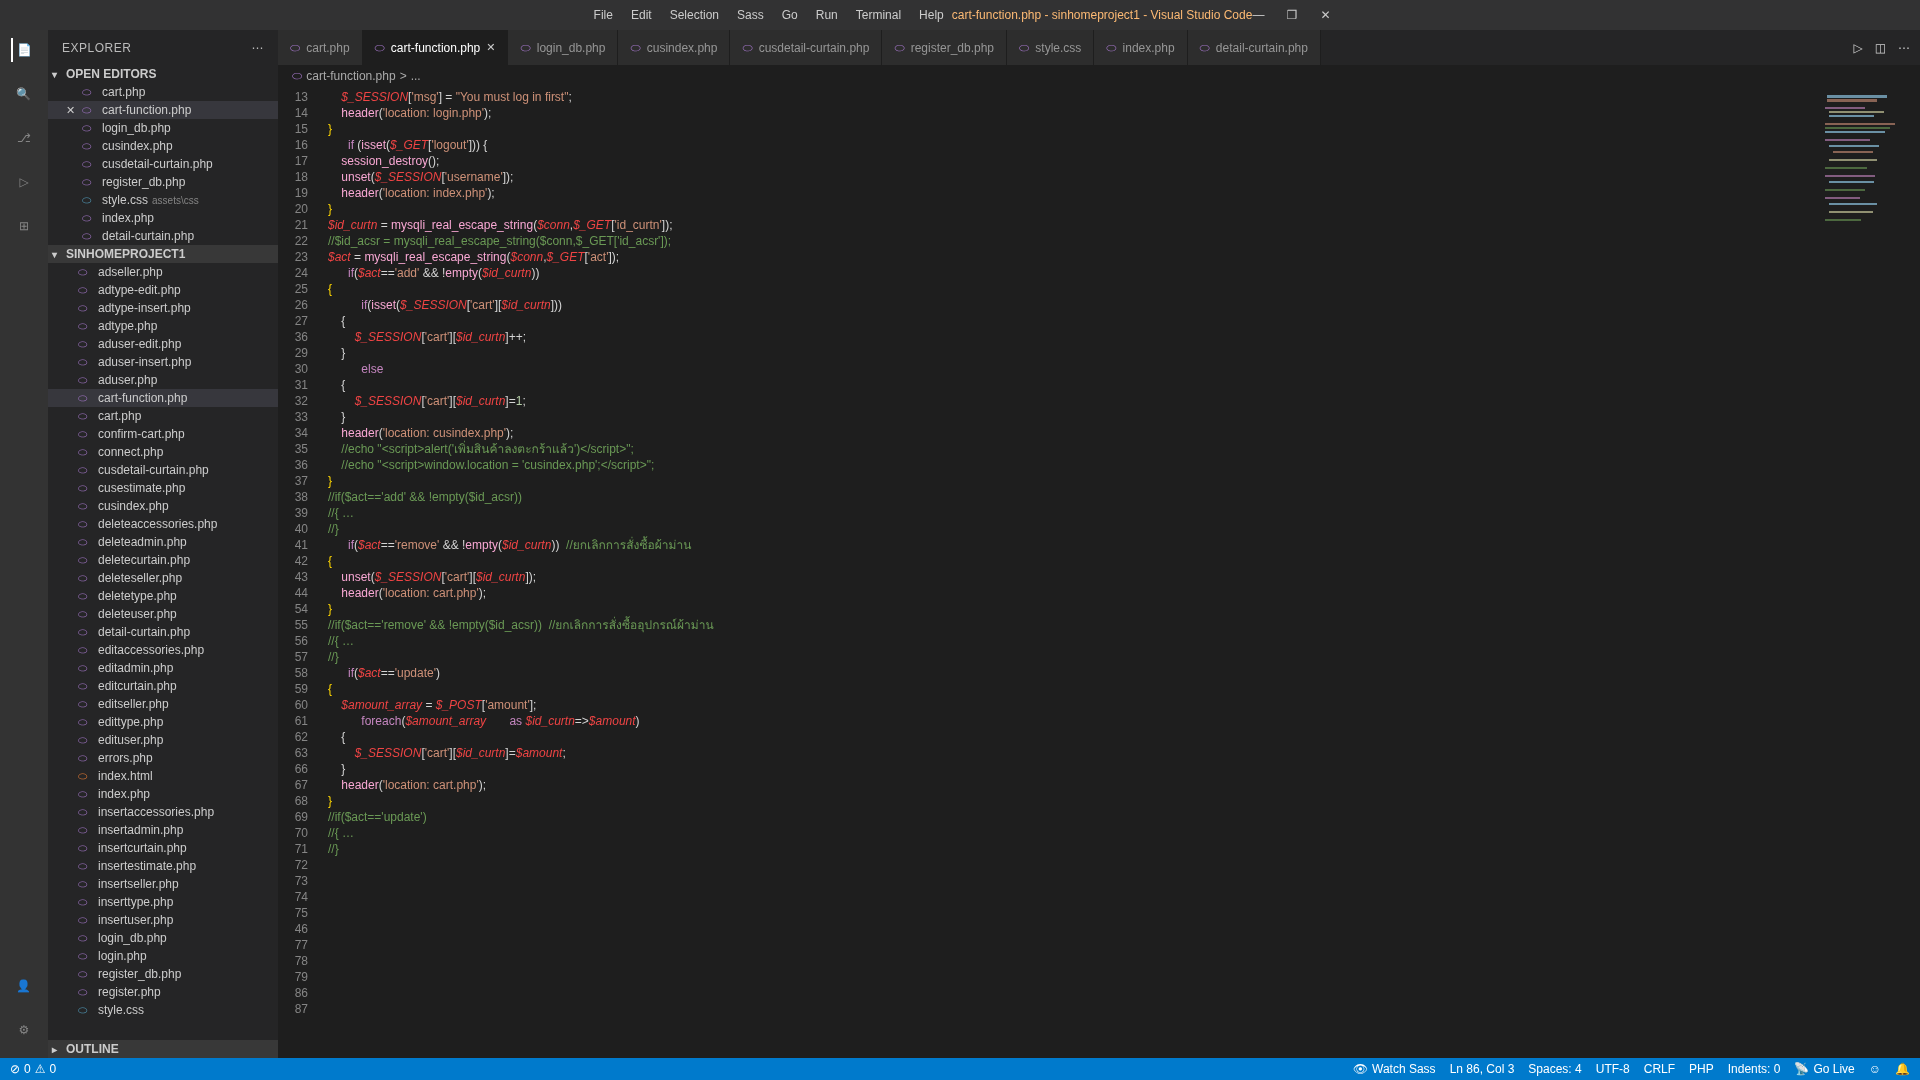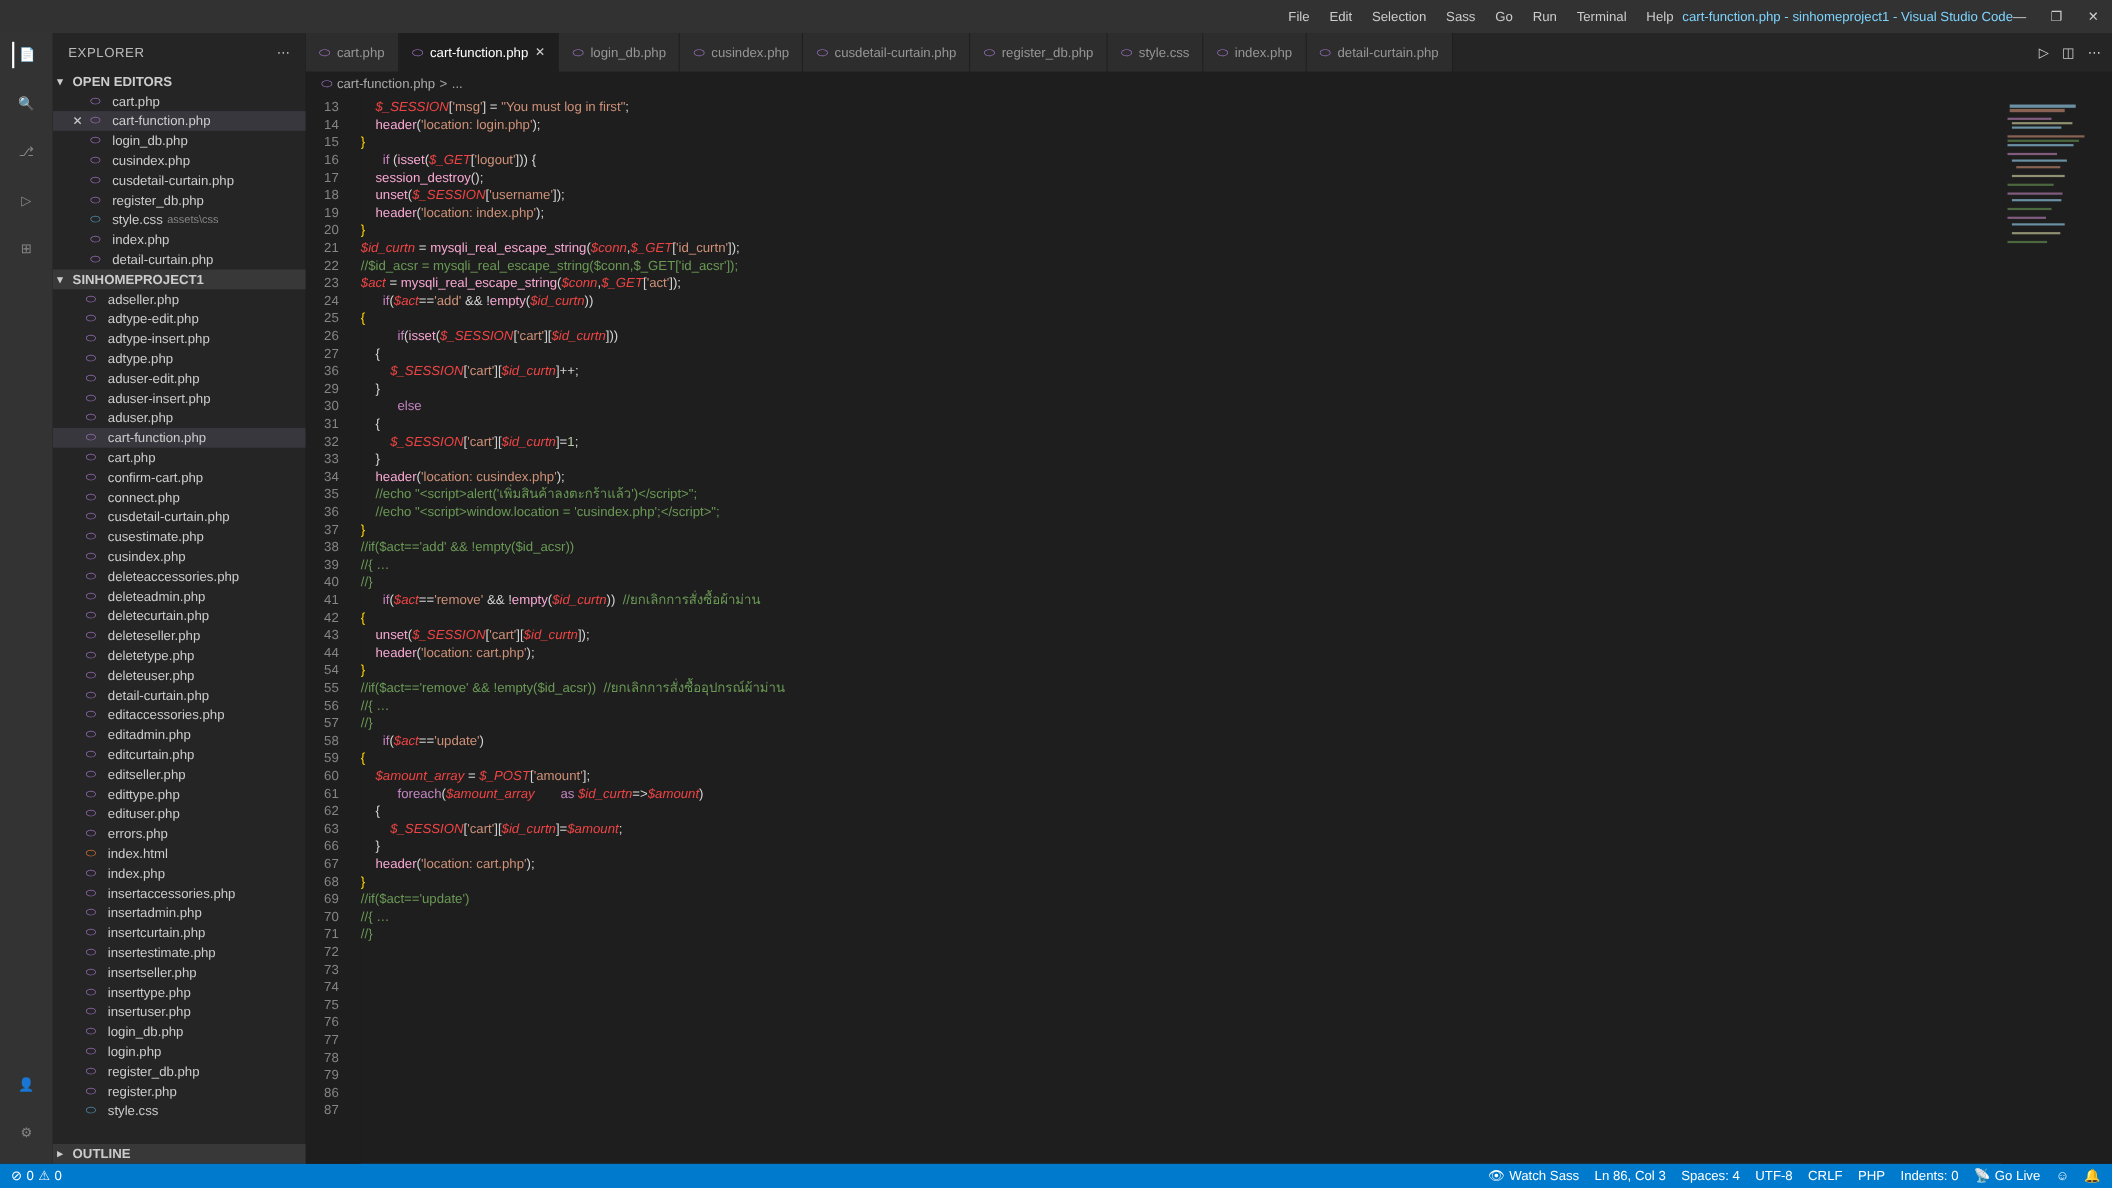--- a/index.html
+++ b/index.html
@@ -1,20 +1,20 @@
 <!DOCTYPE html>
 <html><head>
 <meta charset="utf-8">
 <style>
 * { margin: 0; padding: 0; box-sizing: border-box; font-family: 'Segoe UI', sans-serif; font-size: 12px; }
 body { background: #1e1e1e; color: #cccccc; width: 1920px; height: 1080px; overflow: hidden; display: flex; flex-direction: column; }
 
-.titlebar { height: 30px; background: #323233; display: flex; align-items: center; justify-content: flex-end; padding: 0 8px; }
+.titlebar { height: 30px; background: #323233; display: flex; align-items: center; justify-content: center; padding: 0 8px; }
 .titlebar-left { display: flex; align-items: center; gap: 2px; }
-.titlebar-center { color: #7dd3fc; font-size: 12px; }
+.titlebar-center { color: #fdba74; font-size: 12px; }
 .titlebar-right { display: flex; gap: 20px; }
 .menu-item { padding: 4px 8px; color: #cccccc; cursor: pointer; font-size: 12px; }
 .win-btn { width: 14px; height: 14px; cursor: pointer; color: #cccccc; }
 
 .main { flex: 1; display: flex; overflow: hidden; }
 
 .activity-bar { width: 48px; background: #333333; display: flex; flex-direction: column; align-items: center; padding-top: 8px; gap: 20px; }
 .activity-icon { width: 24px; height: 24px; color: #858585; cursor: pointer; display: flex; align-items: center; justify-content: center; }
 .activity-icon.active { color: #ffffff; border-left: 2px solid #fff; margin-left: -2px; padding-left: 2px; }
 .activity-bottom { margin-top: auto; margin-bottom: 16px; display: flex; flex-direction: column; gap: 20px; }
@@ -437,21 +437,21 @@
           <div>66</div>
           <div>67</div>
           <div>68</div>
           <div>69</div>
           <div>70</div>
           <div>71</div>
           <div>72</div>
           <div>73</div>
           <div>74</div>
           <div>75</div>
-          <div>76</div>
+          <div>46</div>
           <div>77</div>
           <div>78</div>
           <div>79</div>
           <div>86</div>
           <div>87</div>
         </div>
       <div class="code" id="code"><div>    <span class="tok-var">$_SESSION</span>[<span class="tok-string">'msg'</span>] = <span class="tok-string">"You must log in first"</span>;</div><div>    <span class="tok-func">header</span>(<span class="tok-string">'location: login.php'</span>);</div><div><span class="tok-bracket">}</span></div><div></div><div><span class="tok-keyword">if</span> (<span class="tok-func">isset</span>(<span class="tok-var">$_GET</span>[<span class="tok-string">'logout'</span>])) {</div><div>    <span class="tok-func">session_destroy</span>();</div><div>    <span class="tok-func">unset</span>(<span class="tok-var">$_SESSION</span>[<span class="tok-string">'username'</span>]);</div><div>    <span class="tok-func">header</span>(<span class="tok-string">'location: index.php'</span>);</div><div><span class="tok-bracket">}</span></div><div></div><div></div><div><span class="tok-var">$id_curtn</span> = <span class="tok-func">mysqli_real_escape_string</span>(<span class="tok-var">$conn</span>,<span class="tok-var">$_GET</span>[<span class="tok-string">'id_curtn'</span>]);</div><div><span class="tok-comment">//$id_acsr = mysqli_real_escape_string($conn,$_GET['id_acsr']);</span></div><div><span class="tok-var">$act</span> = <span class="tok-func">mysqli_real_escape_string</span>(<span class="tok-var">$conn</span>,<span class="tok-var">$_GET</span>[<span class="tok-string">'act'</span>]);</div><div></div><div><span class="tok-keyword">if</span>(<span class="tok-var">$act</span>==<span class="tok-string">'add'</span> &amp;&amp; !<span class="tok-func">empty</span>(<span class="tok-var">$id_curtn</span>))</div><div><span class="tok-bracket">{</span></div><div>    <span class="tok-keyword">if</span>(<span class="tok-func">isset</span>(<span class="tok-var">$_SESSION</span>[<span class="tok-string">'cart'</span>][<span class="tok-var">$id_curtn</span>]))</div><div>    {</div><div>        <span class="tok-var">$_SESSION</span>[<span class="tok-string">'cart'</span>][<span class="tok-var">$id_curtn</span>]++;</div><div>    }</div><div>    <span class="tok-keyword">else</span></div><div>    {</div><div>        <span class="tok-var">$_SESSION</span>[<span class="tok-string">'cart'</span>][<span class="tok-var">$id_curtn</span>]=<span class="tok-num">1</span>;</div><div>    }</div><div>    <span class="tok-func">header</span>(<span class="tok-string">'location: cusindex.php'</span>);</div><div>    <span class="tok-comment">//echo "&lt;script&gt;alert('เพิ่มสินค้าลงตะกร้าแล้ว')&lt;/script&gt;";</span></div><div>    <span class="tok-comment">//echo "&lt;script&gt;window.location = 'cusindex.php';&lt;/script&gt;";</span></div><div><span class="tok-bracket">}</span></div><div></div><div><span class="tok-comment">//if($act=='add' &amp;&amp; !empty($id_acsr))</span></div><div><span class="tok-comment">//{ …</span></div><div><span class="tok-comment">//}</span></div><div></div><div><span class="tok-keyword">if</span>(<span class="tok-var">$act</span>==<span class="tok-string">'remove'</span> &amp;&amp; !<span class="tok-func">empty</span>(<span class="tok-var">$id_curtn</span>))  <span class="tok-comment">//ยกเลิกการสั่งซื้อผ้าม่าน</span></div><div><span class="tok-bracket">{</span></div><div>    <span class="tok-func">unset</span>(<span class="tok-var">$_SESSION</span>[<span class="tok-string">'cart'</span>][<span class="tok-var">$id_curtn</span>]);</div><div>    <span class="tok-func">header</span>(<span class="tok-string">'location: cart.php'</span>);</div><div><span class="tok-bracket">}</span></div><div></div><div><span class="tok-comment">//if($act=='remove' &amp;&amp; !empty($id_acsr))  //ยกเลิกการสั่งซื้ออุปกรณ์ผ้าม่าน</span></div><div><span class="tok-comment">//{ …</span></div><div><span class="tok-comment">//}</span></div><div></div><div><span class="tok-keyword">if</span>(<span class="tok-var">$act</span>==<span class="tok-string">'update'</span>)</div><div><span class="tok-bracket">{</span></div><div>    <span class="tok-var">$amount_array</span> = <span class="tok-var">$_POST</span>[<span class="tok-string">'amount'</span>];</div><div>    <span class="tok-keyword">foreach</span>(<span class="tok-var">$amount_array</span> <span class="tok-keyword">as</span> <span class="tok-var">$id_curtn</span>=&gt;<span class="tok-var">$amount</span>)</div><div>    {</div><div>        <span class="tok-var">$_SESSION</span>[<span class="tok-string">'cart'</span>][<span class="tok-var">$id_curtn</span>]=<span class="tok-var">$amount</span>;</div><div>    }</div><div>    <span class="tok-func">header</span>(<span class="tok-string">'location: cart.php'</span>);</div><div><span class="tok-bracket">}</span></div><div></div><div><span class="tok-comment">//if($act=='update')</span></div><div><span class="tok-comment">//{ …</span></div><div><span class="tok-comment">//}</span></div><div></div></div>
       <div class="minimap">
         <div class="minimap-block" style="top:8px;left:6px;width:60px;height:3px;background:#9cdcfe;"></div>
         <div class="minimap-block" style="top:12px;left:6px;width:50px;height:3px;background:#ce9178;"></div>

